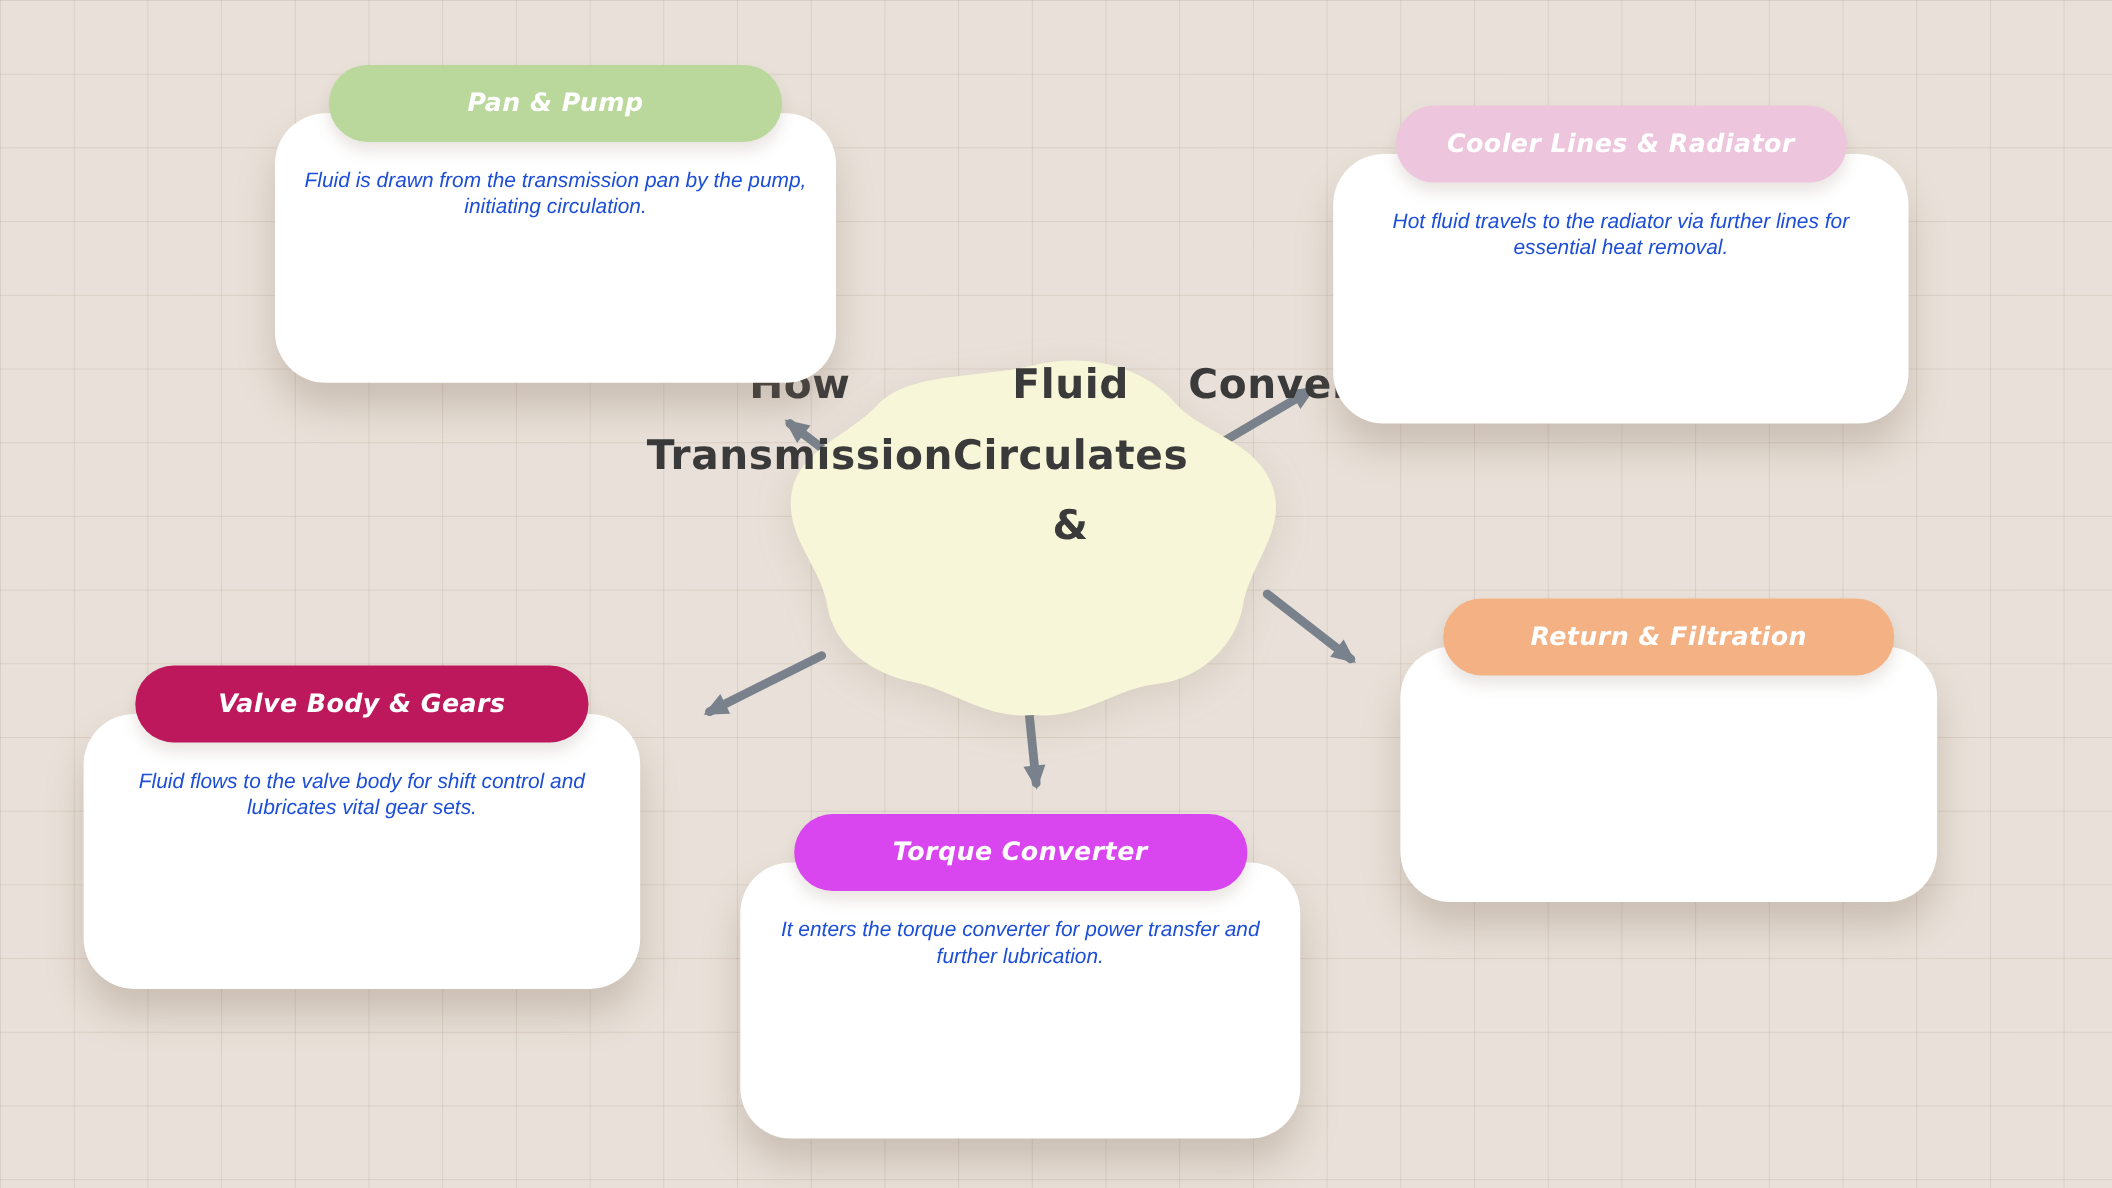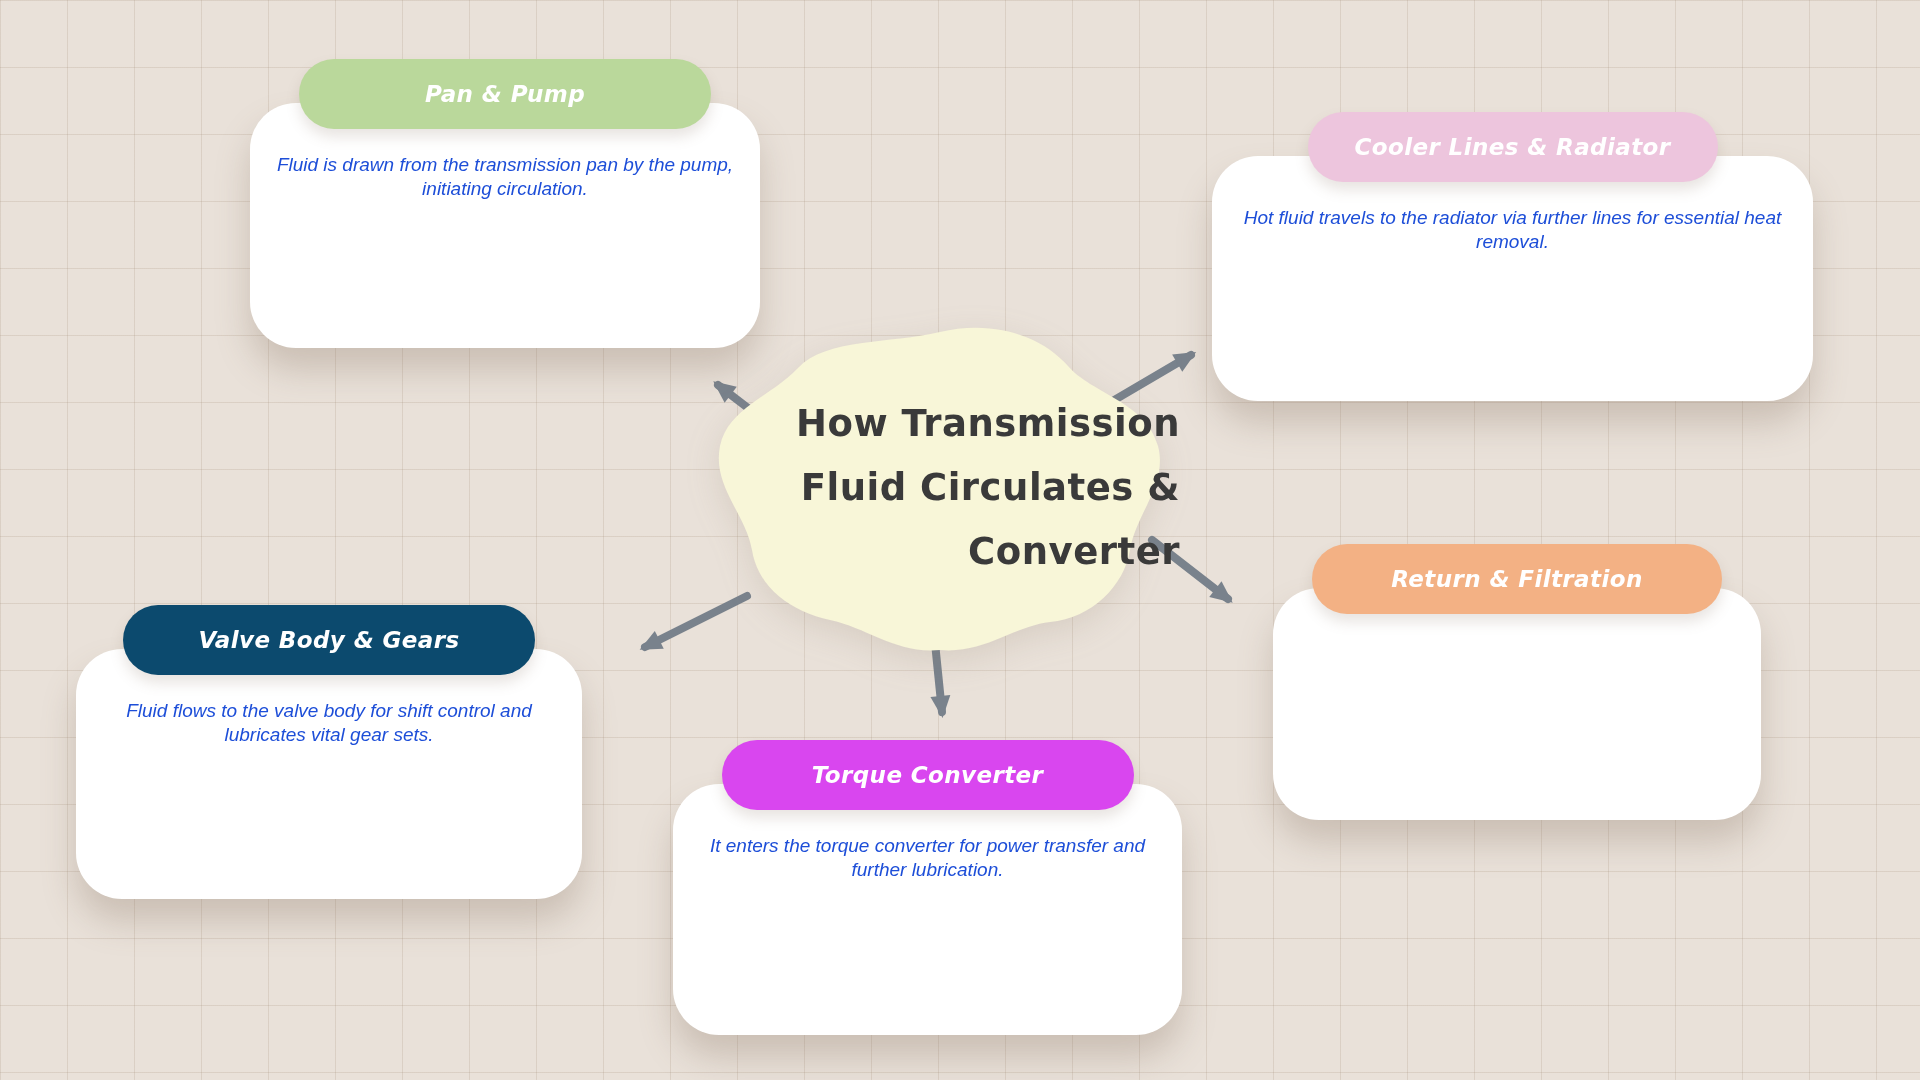--- a/index.html
+++ b/index.html
@@ -48,21 +48,21 @@
   }
   .card-text {
     padding: 50px 26px 0 26px;
     text-align: center;
     font-size: 19px;
     line-height: 24px;
     color: #1d4ed8;
   }
 
   .card-pan    { left: 250px;  top: 103px; width: 510px; height: 245px; }
-  .card-cooler { left: 1212px; top: 156px; width: 601px; height: 245px; }
+  .card-cooler { left: 1212px; top: 140px; width: 523px; height: 245px; }
   .card-valve  { left: 76px;   top: 649px; width: 506px; height: 250px; }
   .card-torque { left: 673px;  top: 784px; width: 509px; height: 251px; }
   .card-return { left: 1273px; top: 588px; width: 488px; height: 232px; }
 
   .card-pan    .pill { width: 412px; }
   .card-cooler .pill { width: 410px; }
   .card-valve  .pill { width: 412px; }
   .card-torque .pill { width: 412px; }
   .card-return .pill { width: 410px; }
 
@@ -76,22 +76,22 @@
   }
   .center-blob svg {
     position: absolute;
     inset: 0;
     filter: drop-shadow(0 10px 16px rgba(140,120,100,0.18));
   }
   .center-title {
     position: absolute;
     inset: 0;
     display: flex;
-    flex-direction: column;
-    align-items: flex-end;
+    flex-direction: row;
+    align-items: flex-start;
     justify-content: center;
     text-align: center;
     font-family: "DejaVu Sans", sans-serif;
     font-weight: 700;
     font-size: 37px;
     line-height: 64px;
     color: #3a3a3a;
     letter-spacing: 0.5px;
   }
 
@@ -139,21 +139,21 @@
   </div>
 
   <div class="card card-cooler">
     <div class="pill" style="background-color: rgb(237, 197, 221);">
       <span class="pill-label">Cooler Lines &amp; Radiator</span>
     </div>
     <div class="card-text">Hot fluid travels to the radiator via further lines for essential heat removal.</div>
   </div>
 
   <div class="card card-valve">
-    <div class="pill" style="background-color: #0c4a6e;">
+    <div class="pill" style="background-color: #be185d;">
       <span class="pill-label">Valve Body &amp; Gears</span>
     </div>
     <div class="card-text">Fluid flows to the valve body for shift control and lubricates vital gear sets.</div>
   </div>
 
   <div class="card card-torque">
     <div class="pill" style="background-color: #d946ef;">
       <span class="pill-label">Torque Converter</span>
     </div>
     <div class="card-text">It enters the torque converter for power transfer and further lubrication.</div>

